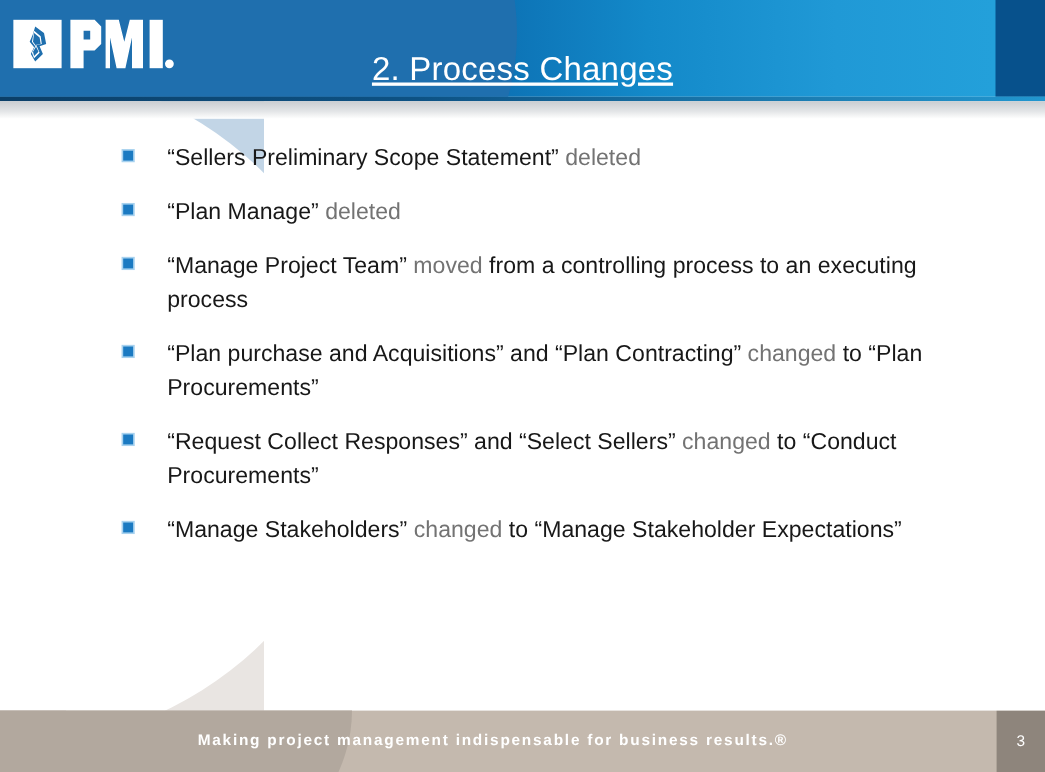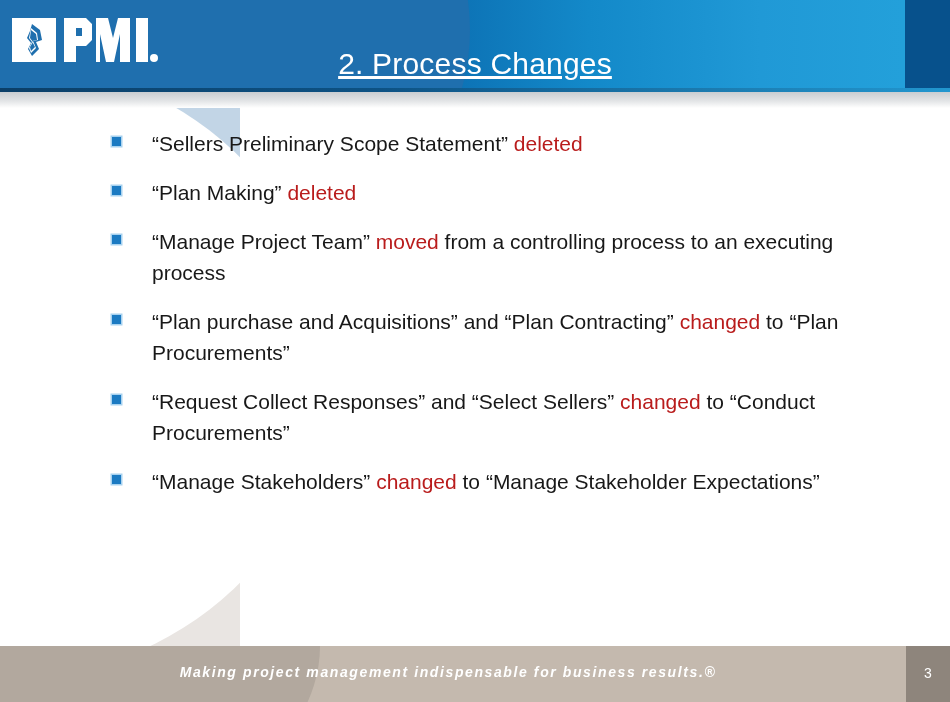--- a/index.html
+++ b/index.html
@@ -131,21 +131,21 @@
     box-shadow: 0 0 0 1.5px #a8d2ef;
   }
   .bullet-text {
     flex: 1 1 auto;
     font-size: 21px;
     line-height: 31px;
     color: #181818;
     font-weight: 400;
   }
   .kw {
-    color: #b91c1c;
+    color: #737373;
   }
 
   
   .footer-bar {
     position: absolute;
     left: 0; bottom: 0;
     width: 950px; height: 56px;
     background: #c4b9ae;
     overflow: hidden;
   }
@@ -162,21 +162,20 @@
     width: 60px; height: 56px;
     background: #b2a89e;
   }
   .footer-tagline {
     position: absolute;
     left: 0; top: 18px;
     width: 896px;
     text-align: center;
     color: #ffffff;
     font-size: 14px;
-    font-style: italic;
     font-weight: bold;
     letter-spacing: 1.6px;
     z-index: 3;
   }
   .slide-number-box {
     position: absolute;
     right: 0; top: 0;
     width: 44px; height: 56px;
     background: #8e857c;
     z-index: 4;
@@ -225,21 +224,21 @@
   <div class="content">
 
     <div class="bullet-row">
       <span class="bullet-marker"></span>
       <span class="bullet-text"><span>“Sellers Preliminary Scope Statement” </span><span class="kw">deleted</span></span>
     </div>
 
 
     <div class="bullet-row">
       <span class="bullet-marker"></span>
-      <span class="bullet-text"><span>“Plan Making” </span><span class="kw">deleted</span></span>
+      <span class="bullet-text"><span>“Plan Manage” </span><span class="kw">deleted</span></span>
     </div>
 
 
     <div class="bullet-row">
       <span class="bullet-marker"></span>
       <span class="bullet-text"><span>“Manage Project Team” </span><span class="kw">moved</span><span> from a controlling process to an executing process</span></span>
     </div>
 
     <div class="bullet-row">
       <span class="bullet-marker"></span>

